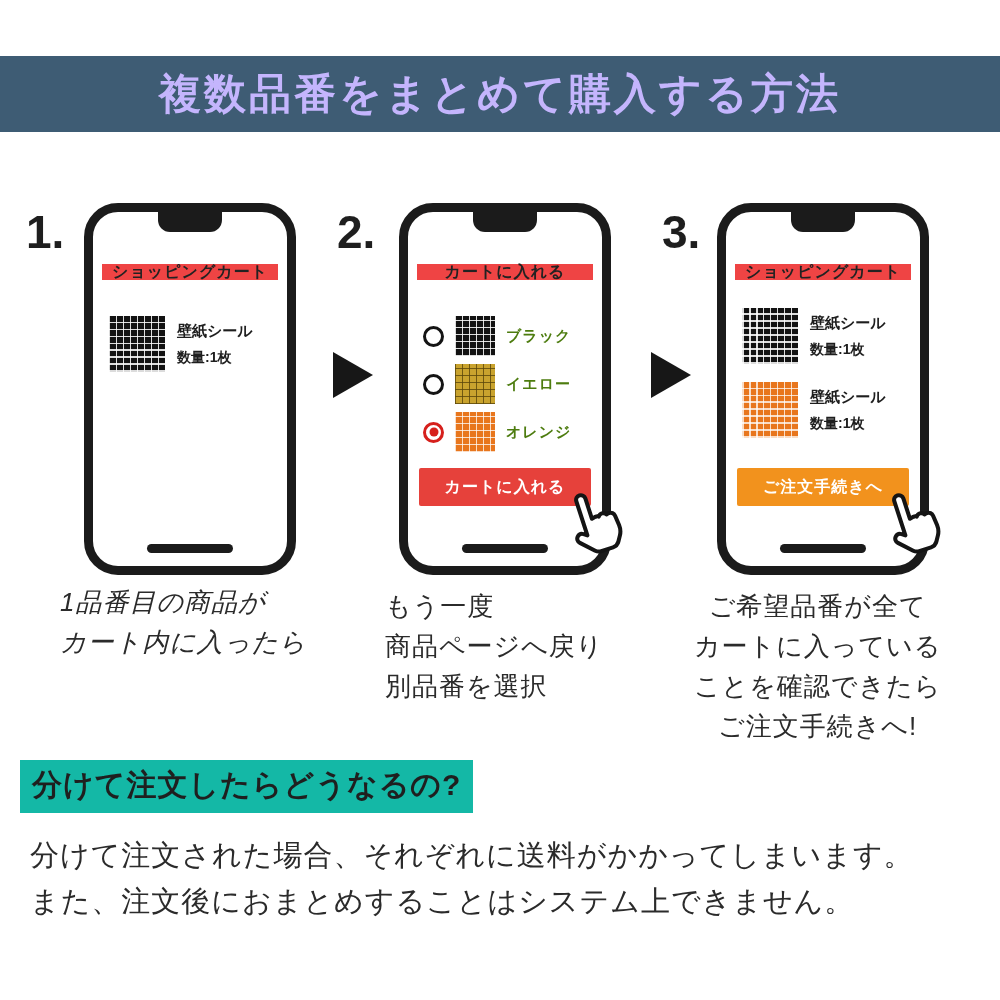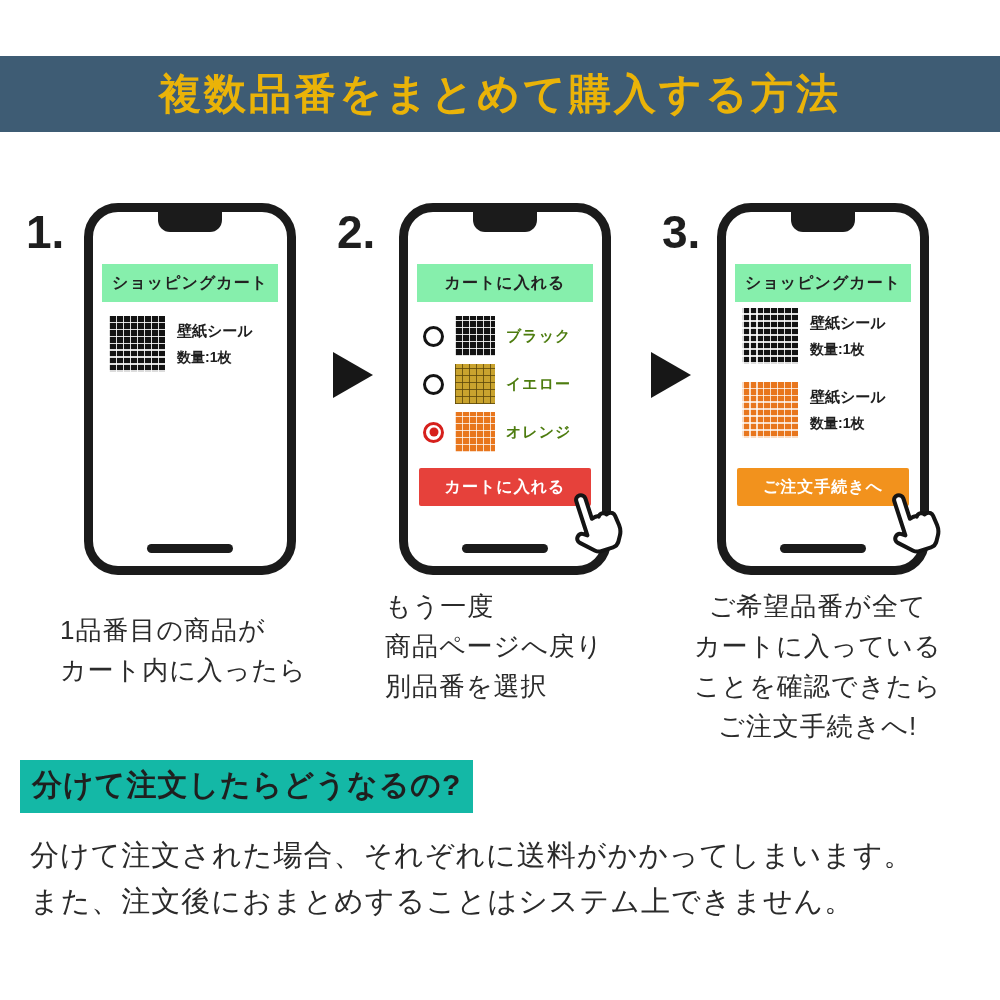--- a/index.html
+++ b/index.html
@@ -1,35 +1,35 @@
 <!DOCTYPE html>
 <html><head>
 <meta charset="utf-8">
 <style>
   * { margin:0; padding:0; box-sizing:border-box; }
   body { background:#fff; font-family:"Liberation Sans", sans-serif; }
   .page { position:relative; width:1000px; height:1000px; background:#ffffff; overflow:hidden; }
 
   
   .header { position:absolute; top:56px; left:0; width:1000px; height:76px;
-    background:#3e5c74; color:#eab308; display:flex; align-items:center; justify-content:center;
+    background:#3e5c74; color:#c4b5fd; display:flex; align-items:center; justify-content:center;
     font-size:42px; font-weight:bold; letter-spacing:3px; }
 
   
   .step-num { position:absolute; font-size:46px; font-weight:bold; color:#1e1e1e; }
 
   
   .phone { position:absolute; width:212px; height:372px; background:#fff;
     border:9px solid #1b1b1b; border-radius:34px; }
   .notch { position:absolute; top:0; left:50%; transform:translateX(-50%);
     width:64px; height:20px; background:#1b1b1b; border-radius:0 0 12px 12px; }
   .homebar { position:absolute; bottom:13px; left:50%; transform:translateX(-50%);
     width:86px; height:9px; background:#1b1b1b; border-radius:5px; }
   .pbanner { position:absolute; top:52px; left:50%; transform:translateX(-50%);
-    width:176px; height:38px; background:#86efac; color:#222;
+    width:176px; height:16px; background:#ef4444; color:#222;
     display:flex; align-items:center; justify-content:center;
     font-size:16px; font-weight:bold; letter-spacing:1px; }
 
   
   .prow { position:absolute; left:16px; display:flex; align-items:center; gap:12px; }
   .ptext { display:flex; flex-direction:column; gap:8px; }
   .pname { font-size:15px; font-weight:bold; color:#1e1e1e; }
   .pqty  { font-size:14px; font-weight:bold; color:#1e1e1e; }
 
   
@@ -163,21 +163,21 @@
 
     <div class="hand">
       <svg viewBox="0 0 32 32" width="72" height="72">
         <path d="M13.2 3.6c1.2 0 2.1.95 2.1 2.1v9.5l1.7-.35c.55-.1 1.1.05 1.5.35.35-.55 1-.9 1.7-.9.85 0 1.6.45 1.95 1.1.35-.2.75-.32 1.15-.32 1.15 0 2.1.85 2.2 2l.4 4.5c.12 1.55-.22 3.1-1 4.4l-1.55 2.5c-.65 1.05-1.8 1.7-3.05 1.7h-5.5c-.95 0-1.85-.38-2.5-1.05l-5.4-5.4c-.85-.85-.85-2.2 0-3 .75-.72 1.9-.8 2.75-.2l1.45 1.05V5.7c0-1.15.95-2.1 2.1-2.1z" fill="#ffffff" stroke="#141414" stroke-width="1.8" stroke-linejoin="round"></path>
       </svg>
     </div>
 
     <div class="homebar"></div>
   </div>
 
-  <div class="caption" style="left:60px; top:610px;">
+  <div class="caption" style="left:60px; top:582px;font-style:italic;">
     <div>1品番目の商品が</div>
     <div>カート内に入ったら</div>
   </div>
   <div class="caption" style="left:385px; top:586px;">
     <div>もう一度</div>
     <div>商品ページへ戻り</div>
     <div>別品番を選択</div>
   </div>
   <div class="caption" style="left:694px; top:586px;text-align:center;">
     <div>ご希望品番が全て</div>

